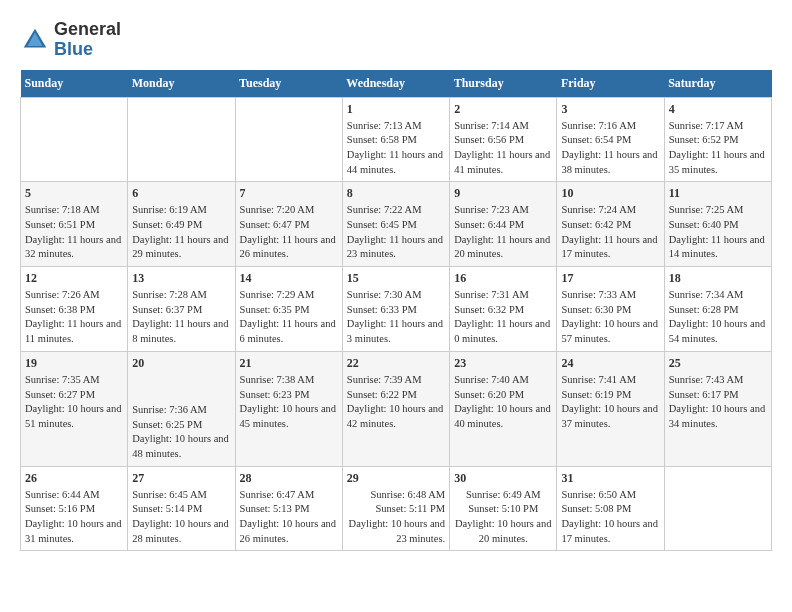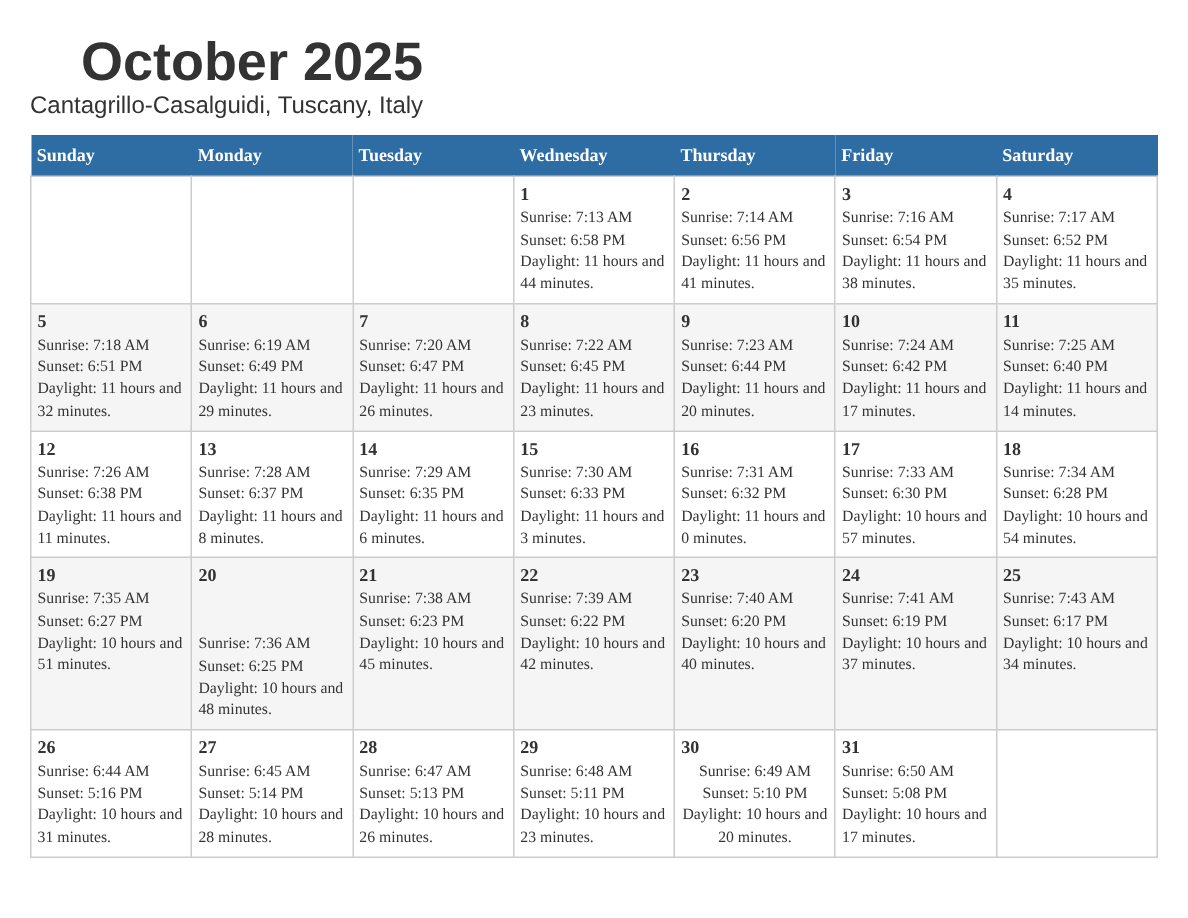--- a/index.html
+++ b/index.html
@@ -89,23 +89,29 @@
       line-height: 1.4;
     }
     .empty-cell {
       background: #fff !important;
     }
   </style>
 </head>
 <body>
 
 <div class="header">
-  <div class="title-block">
-    <div class="month-title">October 2025</div>
-    <div class="location">Cantagrillo-Casalguidi, Tuscany, Italy</div>
+  <div class="logo">
+    <svg class="logo-icon" viewBox="0 0 40 40">
+      <polygon points="20,5 35,30 5,30" fill="#2e6da4"></polygon>
+      <polygon points="20,10 30,28 10,28" fill="#5a9fd4"></polygon>
+    </svg>
+    <div class="logo-text">
+      <span class="logo-general">General</span>
+      <span class="logo-blue">Blue</span>
+    </div>
   </div>
 </div>
 
 <table class="calendar">
   <thead>
     <tr>
     <th>Sunday</th>
         <th>Monday</th>
         <th>Tuesday</th>
         <th>Wednesday</th>
@@ -290,21 +296,21 @@
 Daylight: 10 hours and 28 minutes.</div>
         </td>
         <td>
           <div class="day-number">28</div>
           <div class="day-info" style="white-space: pre-line;">Sunrise: 6:47 AM
 Sunset: 5:13 PM
 Daylight: 10 hours and 26 minutes.</div>
         </td>
         <td>
           <div class="day-number">29</div>
-          <div class="day-info" style="white-space: pre-line;">Sunrise: 6:48 AM
+          <div class="day-info" style="white-space: pre-line; text-align: right;">Sunrise: 6:48 AM
 Sunset: 5:11 PM
 Daylight: 10 hours and 23 minutes.</div>
         </td>
         <td>
           <div class="day-number">30</div>
           <div class="day-info" style="white-space: pre-line; text-align: center;">Sunrise: 6:49 AM
 Sunset: 5:10 PM
 Daylight: 10 hours and 20 minutes.</div>
         </td>
         <td>

